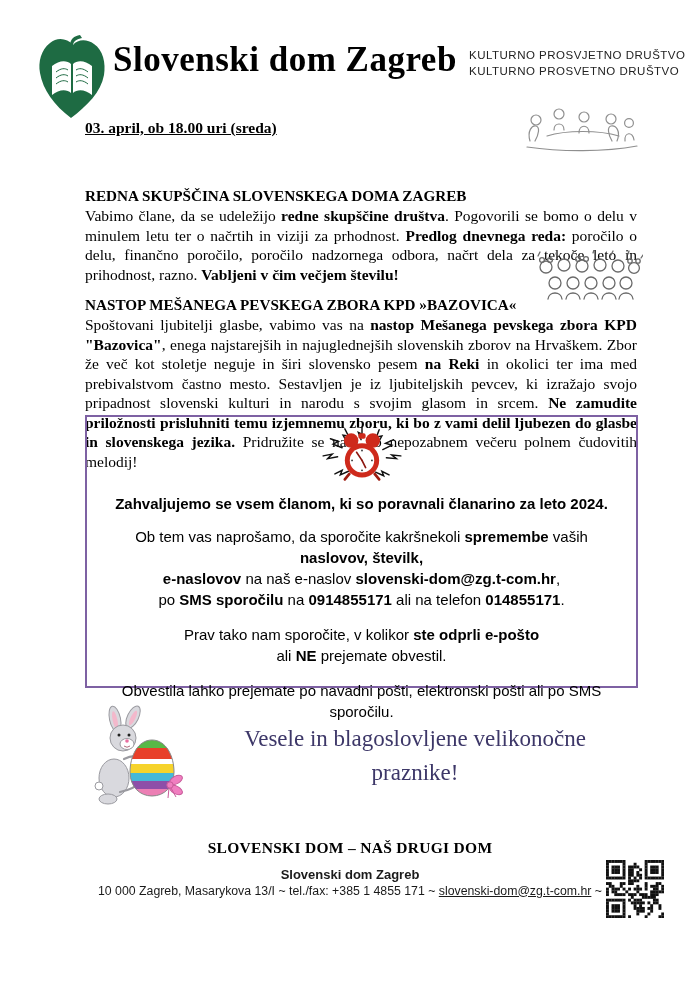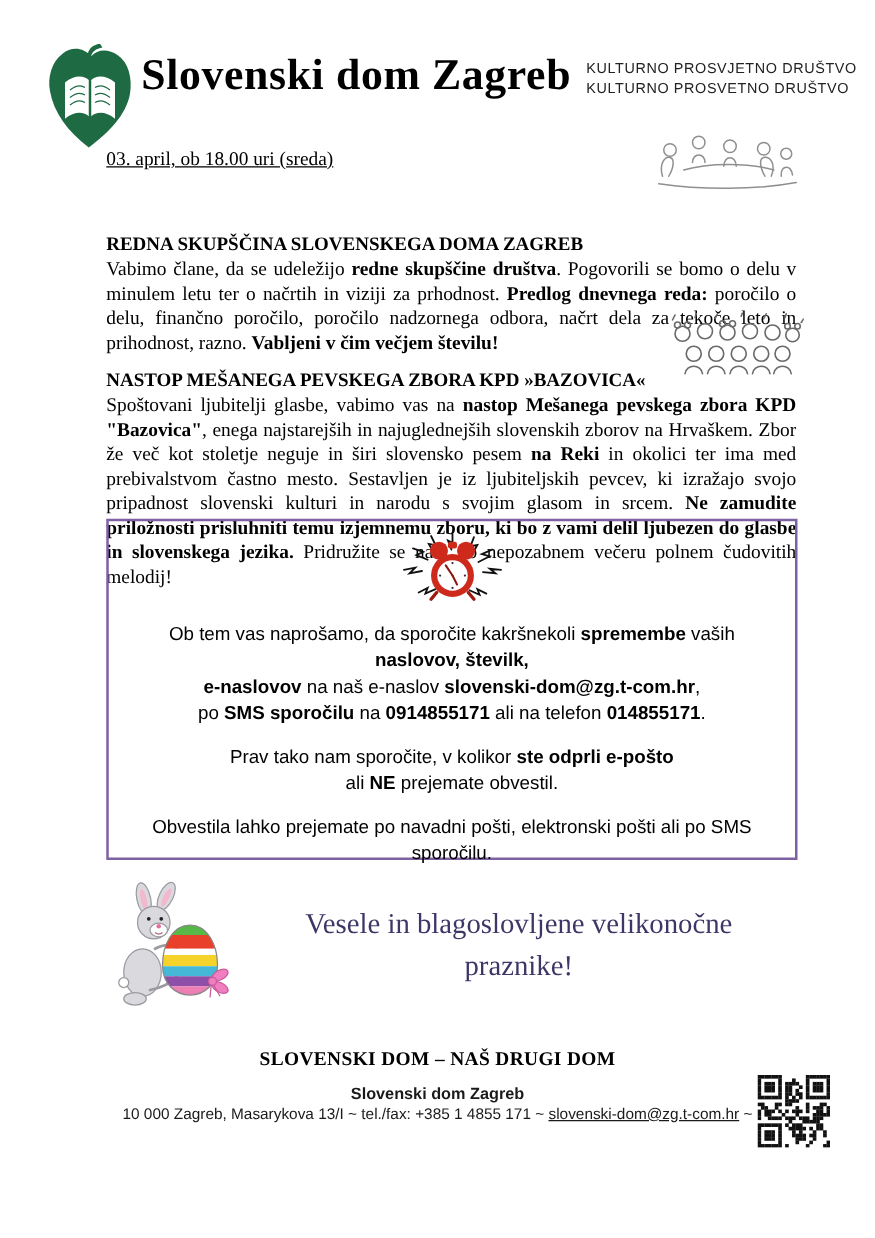--- a/index.html
+++ b/index.html
@@ -6,21 +6,21 @@
   body{width:700px;height:990px;position:relative;font-family:"Liberation Serif",serif;color:#000;overflow:hidden;}
   .page{position:absolute;inset:0;}
 
   
   .logo{position:absolute;left:37px;top:35px;width:70px;height:84px;}
   .title{position:absolute;left:113px;top:40px;font-size:35px;line-height:40px;font-weight:bold;letter-spacing:.5px;}
   .org{position:absolute;left:469px;top:48px;font-family:"Liberation Sans",sans-serif;font-size:11.5px;line-height:15.5px;letter-spacing:.5px;color:#222;}
 
   
   .event{position:absolute;left:85px;width:552px;font-size:15.5px;line-height:19.5px;text-align:justify;}
-  .event .date{font-weight:normal;text-decoration:underline;font-size:15.5px;line-height:20px;text-align:left;}
+  .event .date{font-weight:bold;text-decoration:underline;font-size:15.5px;line-height:20px;text-align:left;}
   .event .etitle{font-weight:bold;font-size:15.2px;line-height:20px;text-align:left;margin-top:48px;}
   .event .ebody{margin:0;padding:0;}
   .fl{float:right;position:relative;}
   .fl1{width:124px;height:40px;}
   .fl1 svg{position:absolute;top:-11px;right:-4px;}
   .fl2{width:112px;height:58px;}
   .fl2 svg{position:absolute;top:3px;right:-6px;}
 
   
   .notice-box{position:absolute;left:85px;top:415px;width:549px;height:269px;border:2px solid var(--purple);
@@ -136,20 +136,21 @@
         <circle cx="50" cy="26" r="1"></circle>
           <circle cx="61" cy="37" r="1"></circle>
           <circle cx="50" cy="48" r="1"></circle>
           <circle cx="39" cy="37" r="1"></circle>
       </g>
       <g stroke="#9e1b10" stroke-width="3" stroke-linecap="round">
         <path d="M36,52 L31,58"></path>
           <path d="M64,52 L69,58"></path>
       </g>
     </svg>
+    <div class="thanks">Zahvaljujemo se vsem članom, ki so poravnali članarino za leto 2024.</div>
     <p class="np"><span>Ob tem vas naprošamo, da sporočite kakršnekoli </span><b>spremembe</b><span> vaših </span><b>naslovov, številk,</b><br><b>e-naslovov</b><span> na naš e-naslov </span><b>slovenski-dom@zg.t-com.hr</b><span>,</span><br><span>po </span><b>SMS sporočilu</b><span> na </span><b>0914855171</b><span> ali na telefon </span><b>014855171</b><span>.</span></p>
     <p class="np"><span>Prav tako nam sporočite, v kolikor </span><b>ste odprli e-pošto</b><br><span>ali </span><b>NE</b><span> prejemate obvestil.</span></p>
     <p class="np">Obvestila lahko prejemate po navadni pošti, elektronski pošti ali po SMS sporočilu.</p>
   </div>
 
   <svg class="bunny" viewBox="0 0 100 104">
     <g stroke="#9a9aa0" stroke-width="1">
       <ellipse cx="29" cy="15" rx="5.5" ry="13" fill="#d9d9de" transform="rotate(-12 29 15)"></ellipse>
       <ellipse cx="29" cy="16" rx="2.4" ry="9" fill="#f3b8cb" transform="rotate(-12 29 16)" stroke="none"></ellipse>
       <ellipse cx="47" cy="13" rx="5.5" ry="12" fill="#d9d9de" transform="rotate(26 47 13)"></ellipse>

